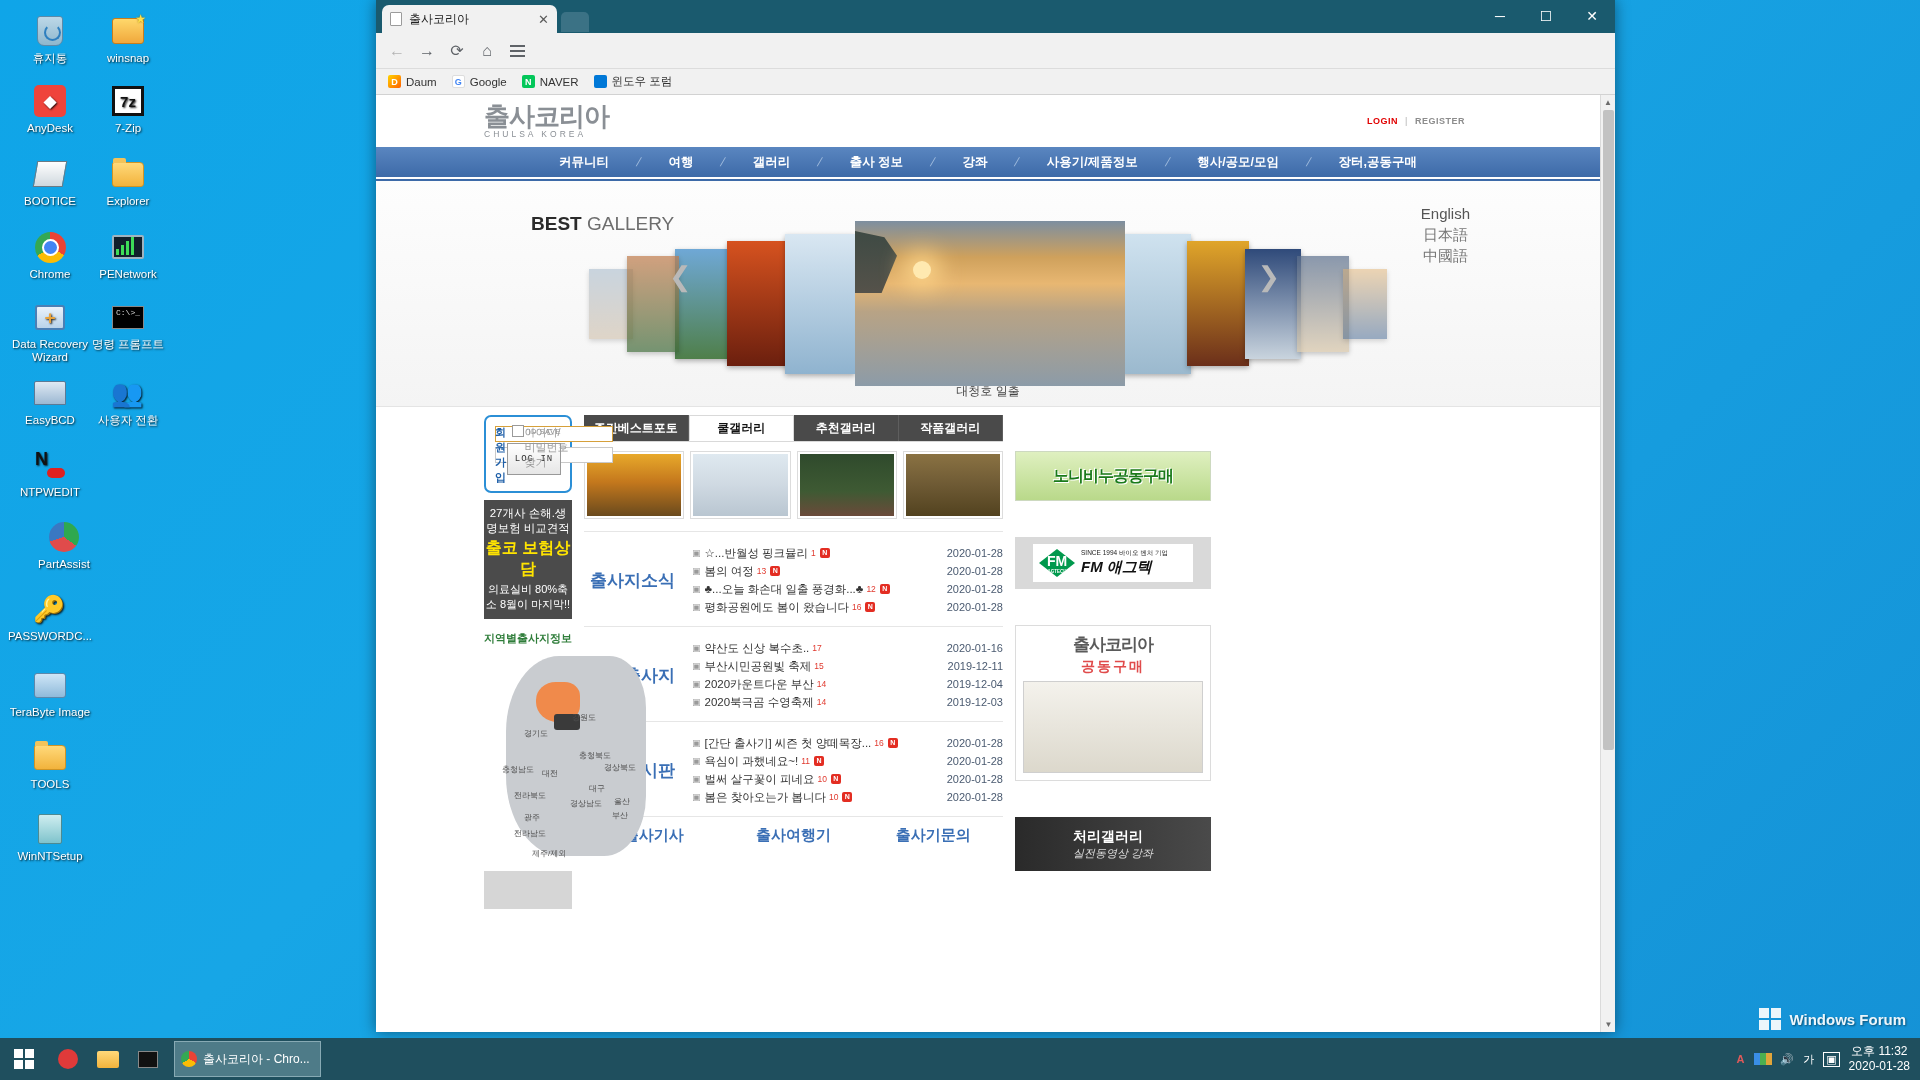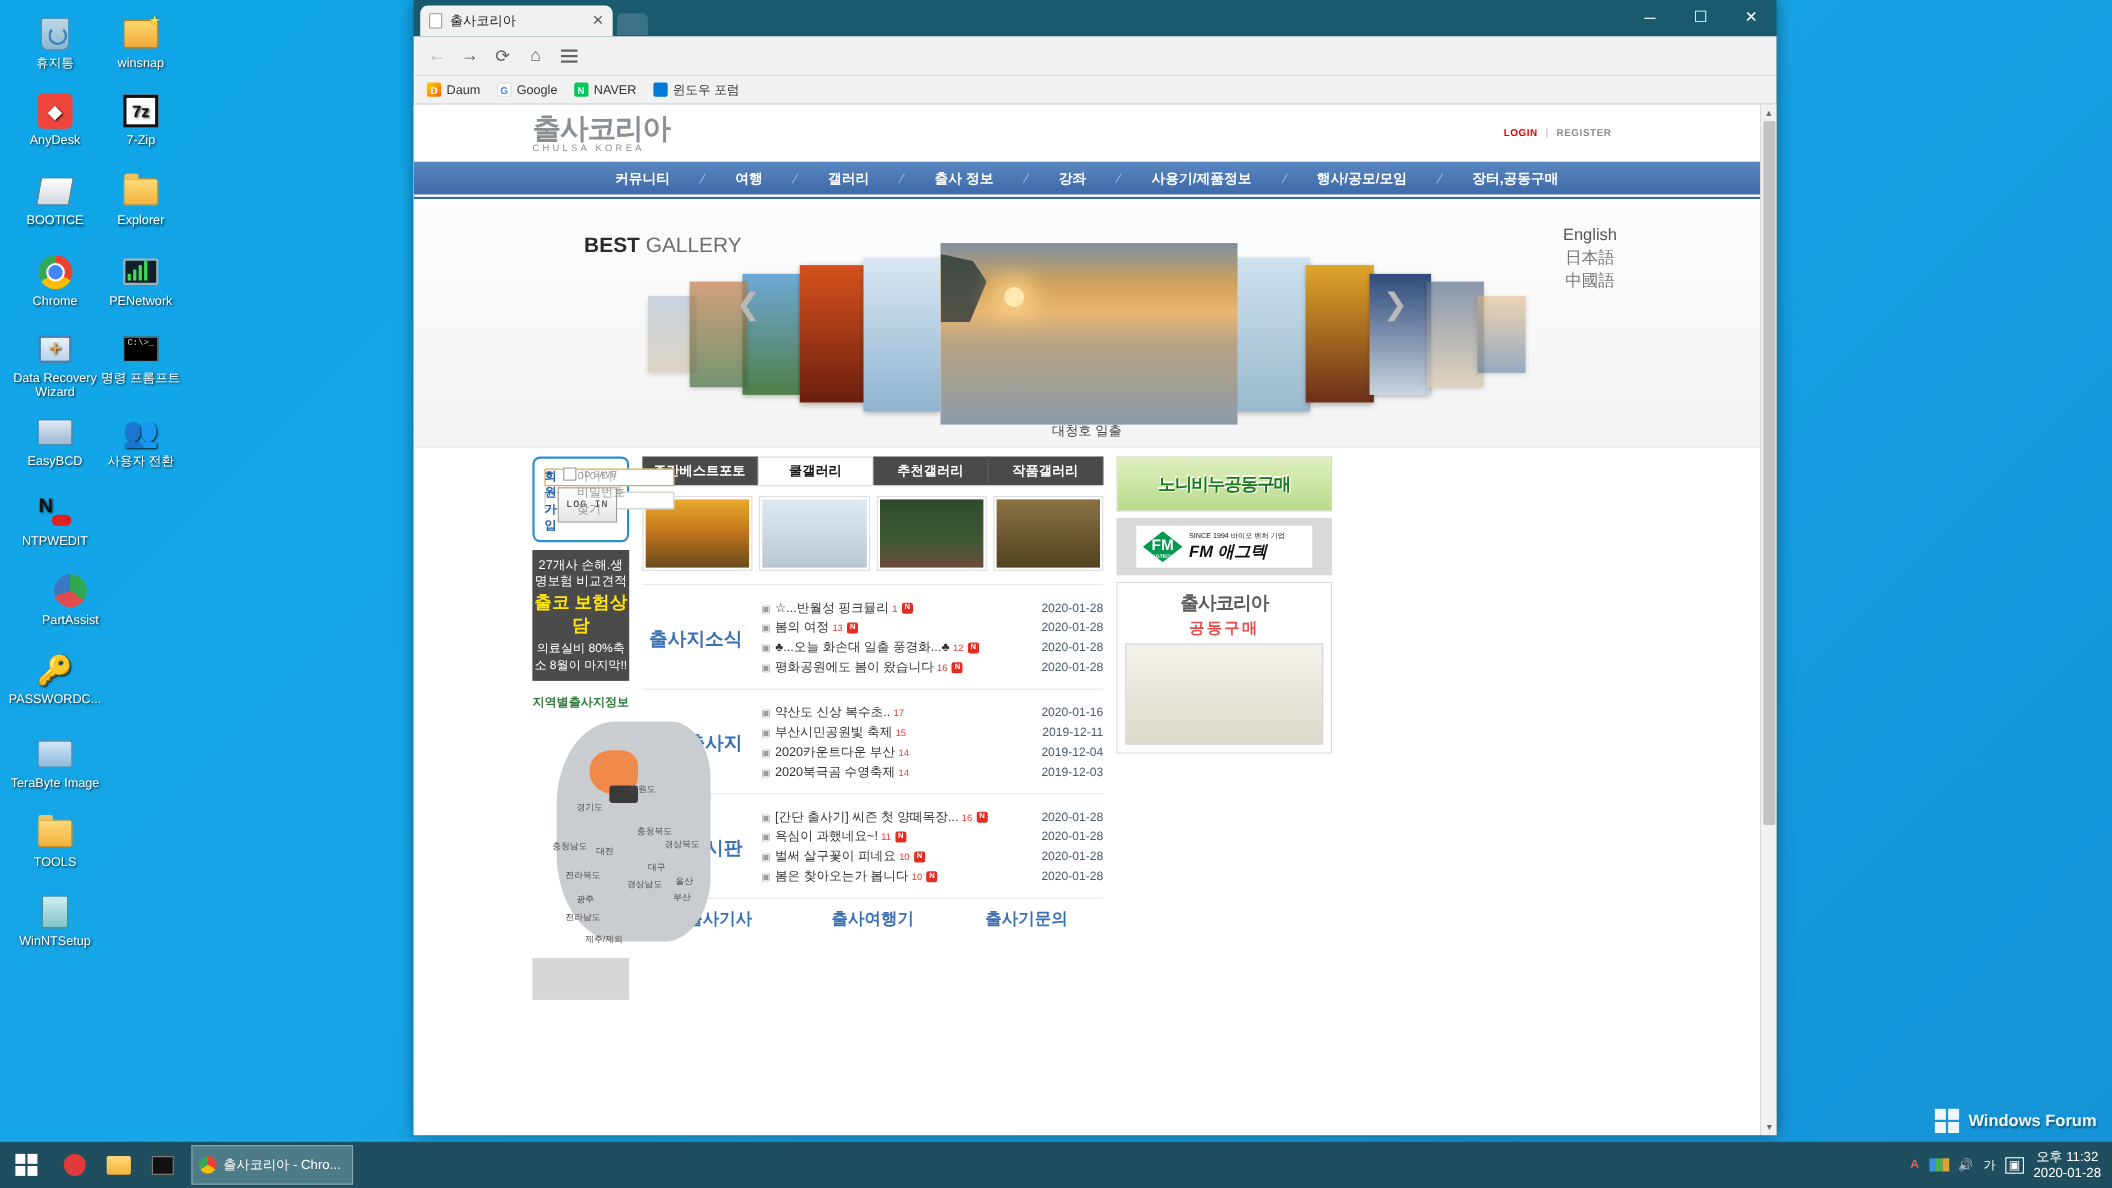--- a/index.html
+++ b/index.html
@@ -262,21 +262,21 @@
   .lrow .cnt { color: #e03a2f; font-size: 8.5px; vertical-align: super; margin-left: 3px; }
   .lrow .nbadge { display:inline-block; width: 10px; height: 10px; background:#e32d22;
     color:#fff; font-size: 7px; line-height: 10px; text-align:center; border-radius: 2px;
     margin-left: 4px; font-weight:bold; }
   .lrow .ldate { margin-left: auto; color: #4a5a70; font-size: 11px; padding-left: 10px; }
 
   .bot-tabs { display:flex; border-top: 1px solid #e6e6e6; padding-top: 9px; }
   .bot-tabs div { flex:1; text-align:center; font-size: 15px; font-weight: bold; color:#3a6fb5; }
 
   
-  .rb { margin-bottom: 6px; }
+  .rb { margin-bottom: 6px; margin-top: 36px; }
   .rb1 { height: 50px; background: linear-gradient(180deg,#dff0c0,#b9d98a);
     display:flex; align-items:center; justify-content:center;
     font-size: 16px; font-weight: bold; color: #1a7a1a;
     text-shadow: 1px 1px 0 #fff, -1px -1px 0 #fff; letter-spacing:-1px;
     border:1px solid #cdd9c0; }
   .rb2 { height: 52px; background: #d9d9d9; display:flex; align-items:center;
     justify-content:center; }
   .rb2 .inner { width: 160px; height: 38px; background:#fff; display:flex; align-items:center;
     gap: 6px; padding: 0 6px; }
   .rb2 .dia { width: 36px; height: 28px; background:#00994d; color:#fff; font-size: 11px;
@@ -751,20 +751,26 @@
             </div>
           </div>
 
           <div class="rb rb3">
             <div class="h1">출사코리아</div>
             <div class="h2">공동구매</div>
             <div class="ph"></div>
           </div>
 
 
+          <div class="rb rb5">
+            <div>
+              <div class="b1">처리갤러리</div>
+              <div class="b2">실전동영상 강좌</div>
+            </div>
+          </div>
         </div>
 
       </div>
     </div>
 
     <div id="vscroll">
       <div class="arrow top">▲</div>
       <div id="vthumb"></div>
       <div class="arrow bot">▼</div>
     </div>

